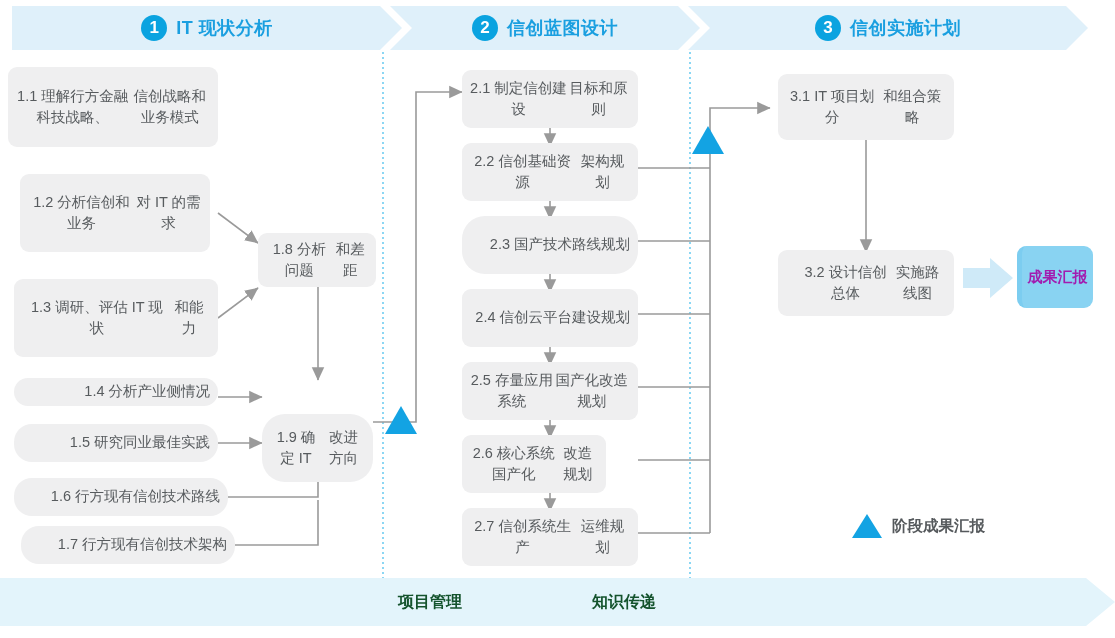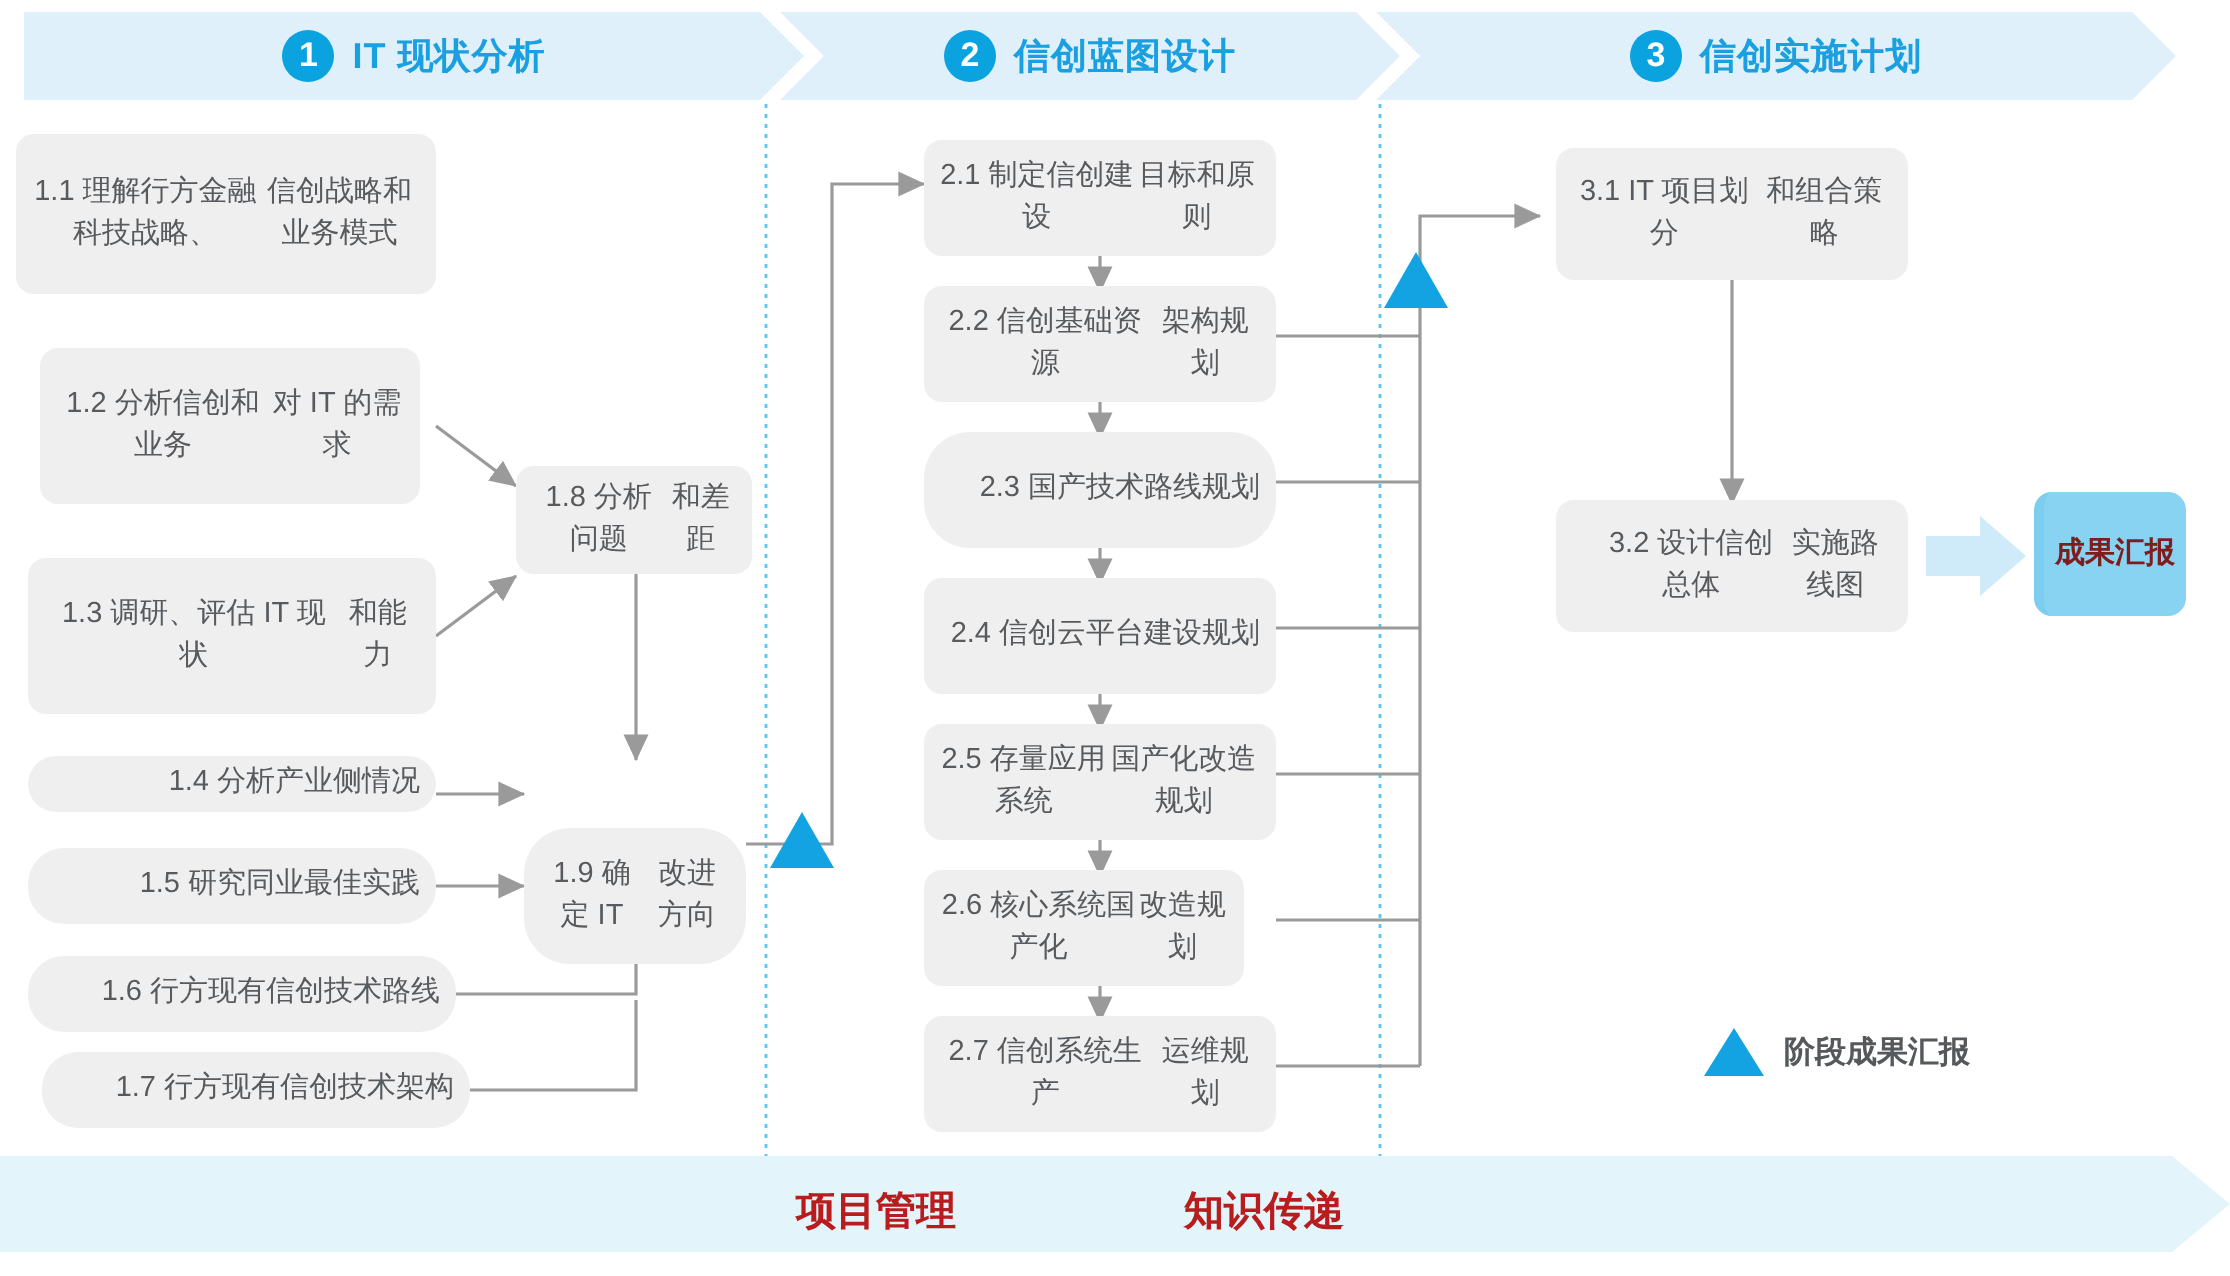--- a/index.html
+++ b/index.html
@@ -33,40 +33,40 @@
     color:#575b5e;font-size:14.5px;line-height:1.45;
     display:flex;align-items:center;justify-content:flex-end;text-align:center;
     padding:0 8px;box-sizing:border-box;
   }
   .node.pill{border-radius:18px;}
 
   
   .result-chip{
     position:absolute;border-radius:9px;
     background:#89d3f2;
-    color:#7f1d1d;font-size:15px;font-weight:bold;line-height:1.35;
+    color:#a21caf;font-size:15px;font-weight:bold;line-height:1.35;
     display:flex;align-items:center;justify-content:center;text-align:center;
     box-sizing:border-box;
     border-left:5px solid #7ccdf0;
   }
 
   
   .legend{
     position:absolute;display:flex;align-items:center;gap:10px;
   }
   .legend-tri{
     width:0;height:0;border-left:15px solid transparent;
     border-right:15px solid transparent;border-bottom:24px solid #13a3e3;
   }
   .legend-label{color:#55595c;font-size:15.5px;font-weight:bold;white-space:nowrap;}
 
   
   .footer-band{position:absolute;left:0;top:578px;width:1115px;height:48px;}
   .footer-label{
-    position:absolute;color:#b91c1c;font-size:20px;font-weight:bold;
+    position:absolute;color:#14532d;font-size:16px;font-weight:bold;
     white-space:nowrap;top:592px;text-align:center;
   }
   svg{overflow:visible;}
 </style>
 </head>
 <body>
 
 <div id="stage">
 
   <div class="phase-band" style="left:12px;width:390px;">
@@ -198,21 +198,21 @@
       <span style="display:block">规划</span>
     </div>
   <div class="node" style="left:462px;top:289px;width:176px;height:58px;">
       <span style="display:block">2.4 信创云平台建设</span>
       <span style="display:block">规划</span>
     </div>
   <div class="node" style="left:462px;top:362px;width:176px;height:58px;">
       <span style="display:block">2.5 存量应用系统</span>
       <span style="display:block">国产化改造规划</span>
     </div>
-  <div class="node" style="left:462px;top:435px;width:160px;height:58px;">
+  <div class="node" style="left:462px;top:435px;width:144px;height:58px;">
       <span style="display:block">2.6 核心系统国产化</span>
       <span style="display:block">改造规划</span>
     </div>
   <div class="node" style="left:462px;top:508px;width:176px;height:58px;">
       <span style="display:block">2.7 信创系统生产</span>
       <span style="display:block">运维规划</span>
     </div>
 
   <div class="node" style="left:778px;top:74px;width:176px;height:66px;">
       <span style="display:block">3.1 IT 项目划分</span>

